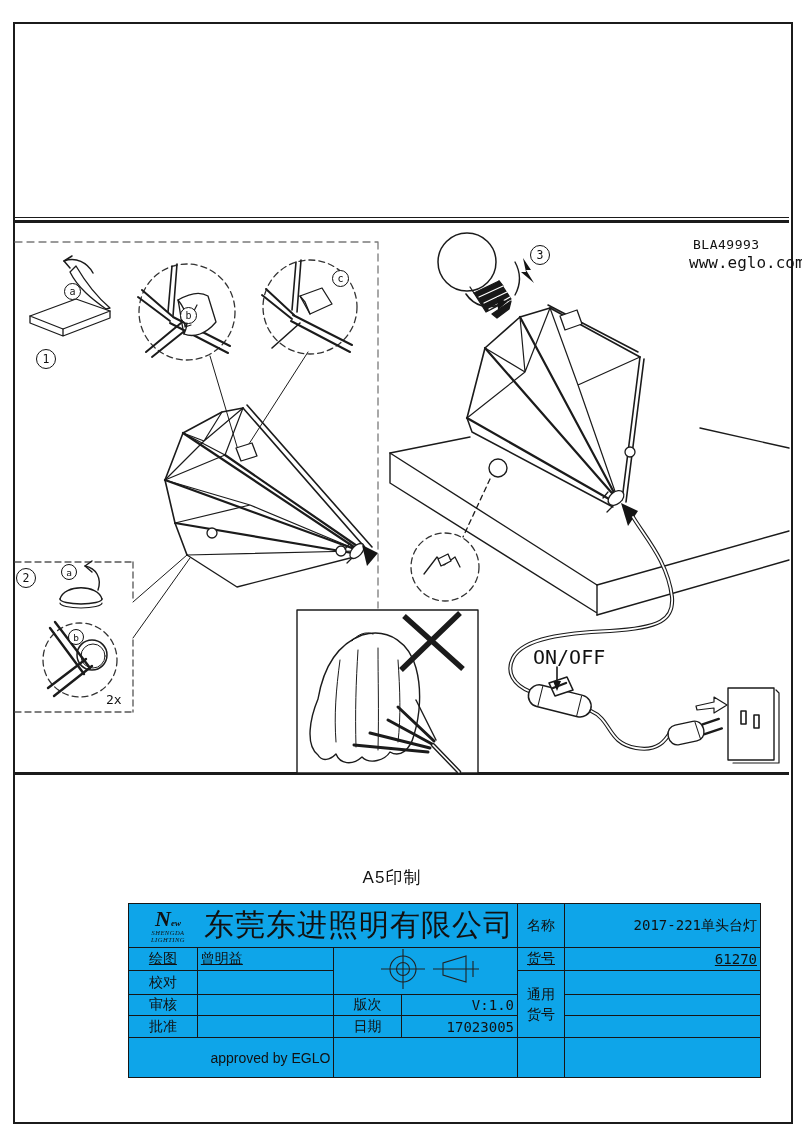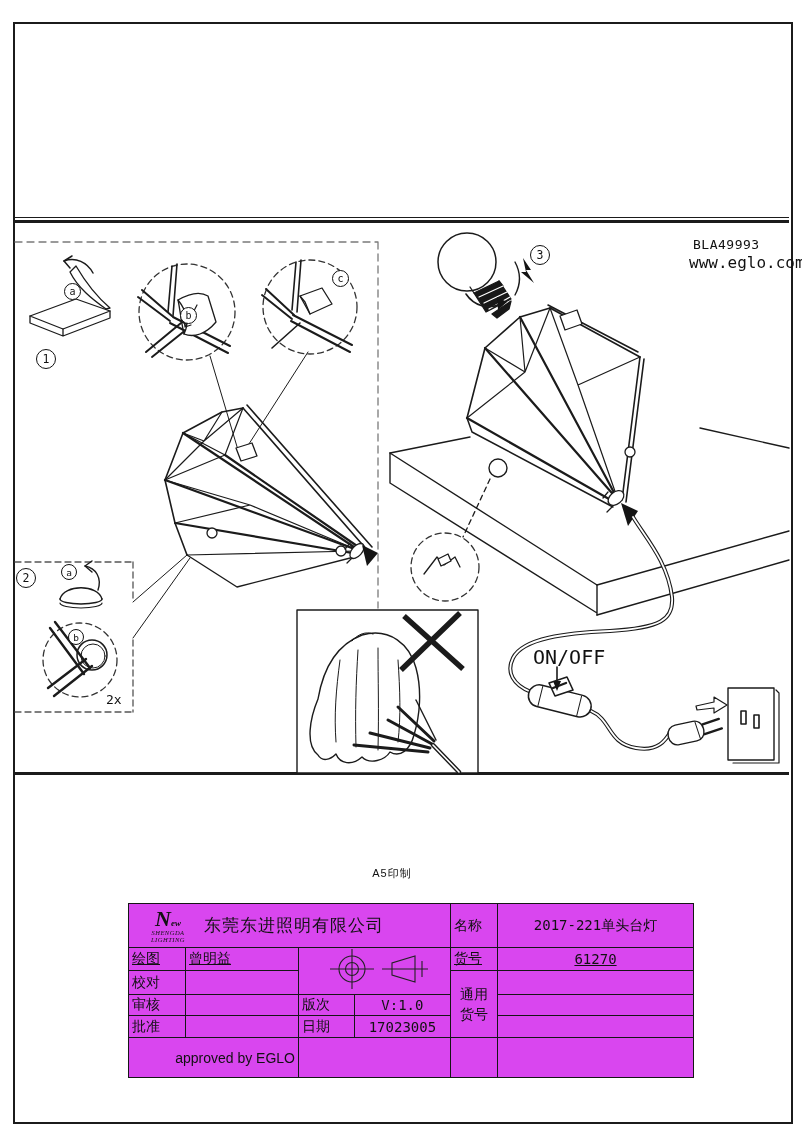--- a/index.html
+++ b/index.html
@@ -8,46 +8,46 @@
   .abs{position:absolute;}
   
   .frame{position:absolute;left:13px;top:22px;width:776px;height:1098px;border:2px solid #1b1b1b;}
   .sep{position:absolute;left:13px;width:776px;background:#1b1b1b;}
   
   .mono{font-family:"DejaVu Sans Mono","Liberation Mono",monospace;}
   .code{font-size:13px;letter-spacing:.5px;}
   .www{font-size:16px;}
   .onoff{font-size:20px;}
   .qty{font-size:13px;}
-  .a5{font-size:11px;letter-spacing:1px;text-align:center;width:110px;}
+  .a5{font-size:17px;letter-spacing:1px;text-align:center;width:110px;}
   
   .circ{position:absolute;border:1.4px solid #111;border-radius:50%;background:#fff;
         display:flex;align-items:center;justify-content:center;z-index:5;
         font-family:"DejaVu Sans Mono",monospace;}
   .n18{width:18px;height:18px;font-size:11.5px;}
   .n15{width:15px;height:15px;font-size:10px;}
   .n14{width:14px;height:14px;font-size:9.5px;}
   svg.art{position:absolute;left:0;top:0;z-index:2;}
   .txt{z-index:6;}
   
   table.tb{position:absolute;left:128px;top:903px;border-collapse:collapse;z-index:6;
-           table-layout:fixed;background:#d946ef;}
+           table-layout:fixed;background:#0ea5e9;}
   table.tb td{border:1.2px solid #161616;padding:0 3px;font-size:14px;overflow:hidden;
               white-space:nowrap;}
   td.cc{padding:0 2px;}
   .company-wrap{display:flex;align-items:center;height:100%;}
   .logo{width:72px;text-align:center;line-height:1;flex:0 0 auto;}
   .logo-n{font-family:"Liberation Serif",serif;font-style:italic;}
   .logo-n .big{font-size:22px;font-weight:bold;}
   .logo-n .small{font-size:9px;font-weight:bold;}
   .logo-sub{font-family:"Liberation Serif",serif;font-style:italic;font-size:6.5px;
             letter-spacing:.5px;}
-  .company{font-size:17px;letter-spacing:1px;white-space:nowrap;}
-  td.lbl{text-align:left;}
-  td.val{text-align:center;font-family:"DejaVu Sans Mono",monospace;font-size:13px;}
+  .company{font-size:30px;letter-spacing:1px;white-space:nowrap;}
+  td.lbl{text-align:center;}
+  td.val{text-align:right;font-family:"DejaVu Sans Mono",monospace;font-size:13px;}
   td.vall{font-size:13px;}
   td.generic{text-align:center;font-size:13px;line-height:1.45;white-space:normal;}
   td.approved{text-align:right;font-family:Liberation Sans, sans-serif;font-size:13px;}
   td.sym{text-align:center;vertical-align:middle;padding:0;}
 </style>
 </head>
 <body>
 
 <div class="page">
 

